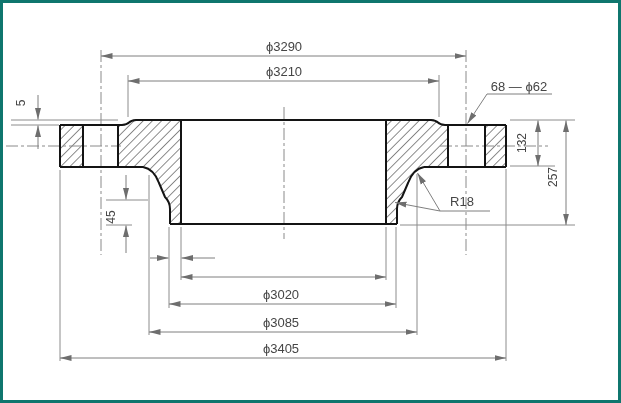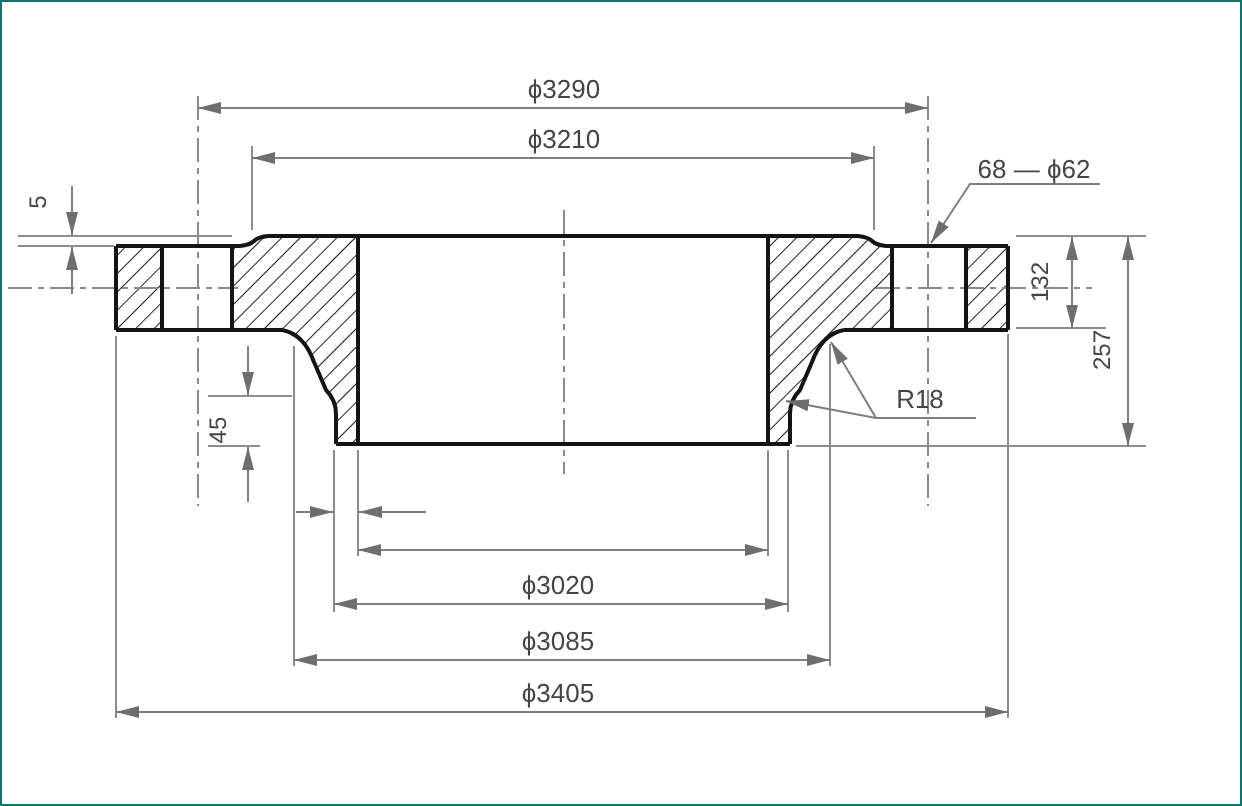--- a/index.html
+++ b/index.html
@@ -1,20 +1,20 @@
 <!DOCTYPE html>
 <html><head>
 <meta charset="utf-8">
 <style>
   html,body{margin:0;padding:0;background:#ffffff;}
   .canvas{
     position:relative;
     width:621px;height:403px;
     box-sizing:border-box;
-    border:1px solid #0f766e;
+    border:3px solid #0f766e;
     background:#ffffff;
     font-family:"Liberation Sans", sans-serif;
   }
   svg{display:block;}
   text{
     font-family:"Liberation Sans", sans-serif;
     fill:#454545;
     font-size:13px;
   }
   text.small{font-size:12px;}

